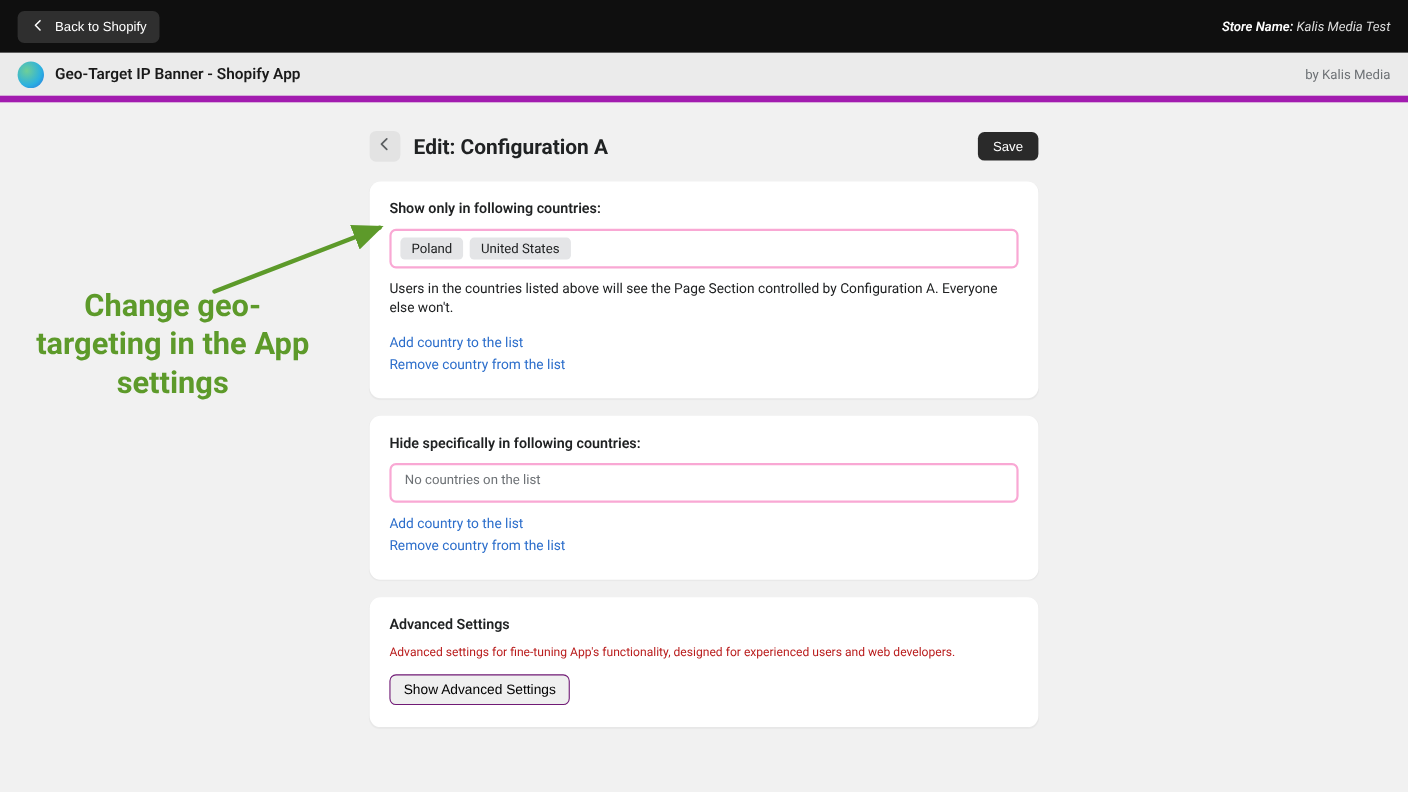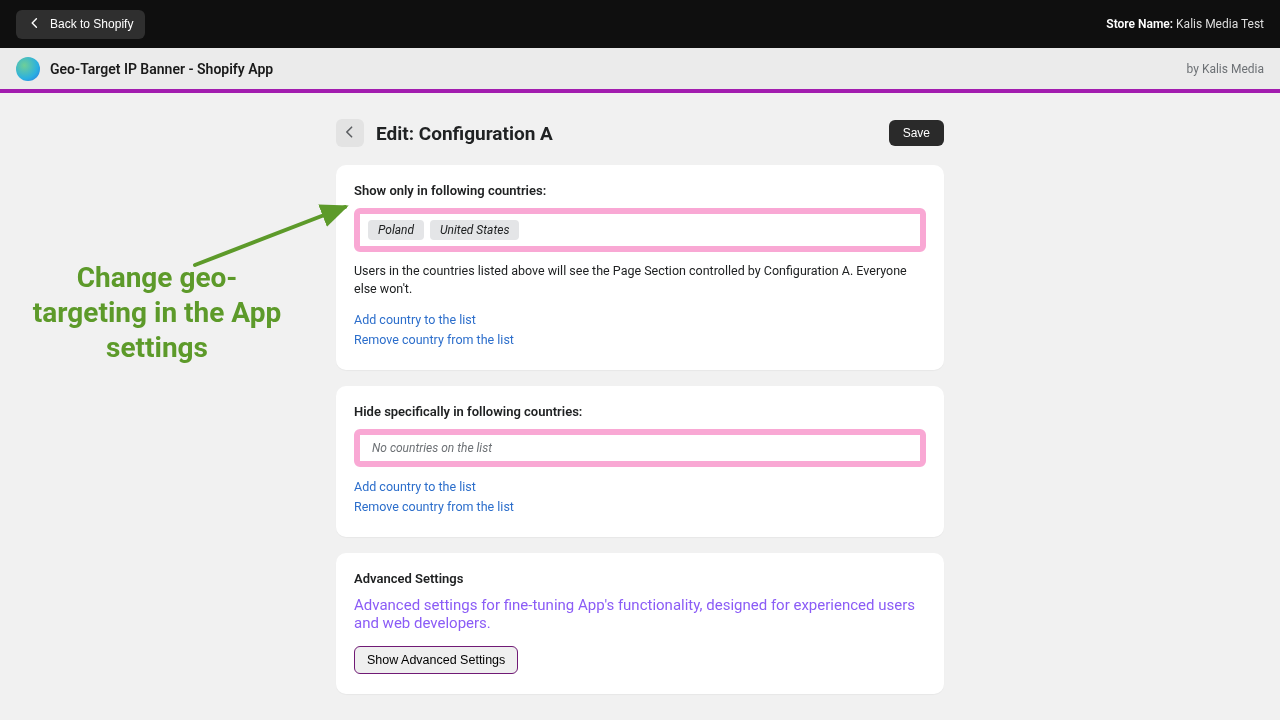--- a/index.html
+++ b/index.html
@@ -27,27 +27,27 @@
     color: #fff;
     font-size: 12px;
     padding: 6px 12px;
     border-radius: 6px;
     display: inline-flex;
     align-items: center;
     gap: 8px;
     cursor: pointer;
   }
   .back-btn svg { width: 14px; height: 14px; }
-  .store-info { font-size: 12px; color: #ddd; }
+  .store-info { font-size: 12px; color: #ddd; font-style: italic; }
   .store-info strong { color: #fff; font-weight: 600; }
 
   .appbar {
     background: #ebebeb;
     height: 45px;
-    border-bottom: 4px solid #a21caf;
+    border-bottom: 6px solid #a21caf;
     display: flex;
     align-items: center;
     justify-content: space-between;
     padding: 0 16px;
   }
   .appbar-left { display: flex; align-items: center; gap: 10px; }
   .globe-icon {
     width: 24px; height: 24px; border-radius: 50%;
     background: radial-gradient(circle at 35% 35%, #6fcf97 0%, #2bb0e0 60%, #2b6fe0 100%);
     position: relative;
@@ -95,30 +95,29 @@
     padding: 18px 18px 20px;
     margin-bottom: 16px;
     box-shadow: 0 1px 1px rgba(0,0,0,0.04);
   }
   .card .section-label {
     font-weight: 600;
     font-size: 13px;
     margin-bottom: 10px;
   }
   .tag-input {
-    border: 6px solid #f9a8d4;
+    border: 2px solid #f9a8d4;
     border-radius: 6px;
     padding: 6px 8px;
     min-height: 36px;
     display: flex;
     flex-wrap: wrap;
     gap: 6px;
     align-items: flex-start;
     margin-bottom: 10px;
-    font-style: italic;
   }
   .tag {
     background: #e4e5e7;
     border-radius: 4px;
     padding: 3px 10px;
     font-size: 12px;
     color: #202223;
   }
   .empty-text {
     color: #6d7175;
@@ -133,22 +132,22 @@
   }
   .link-row a {
     display: block;
     color: #2c6ecb;
     font-size: 12.5px;
     text-decoration: none;
     line-height: 1.6;
     cursor: pointer;
   }
   .adv-desc {
-    font-size: 15px;
-    color: #8b5cf6;
+    font-size: 11px;
+    color: #b91c1c;
     margin: 8px 0 14px;
   }
   .secondary-btn {
     background: #efefef;
     border: 1px solid #701a75;
     padding: 6px 12px;
     border-radius: 6px;
     font-size: 12.5px;
     cursor: pointer;
   }

